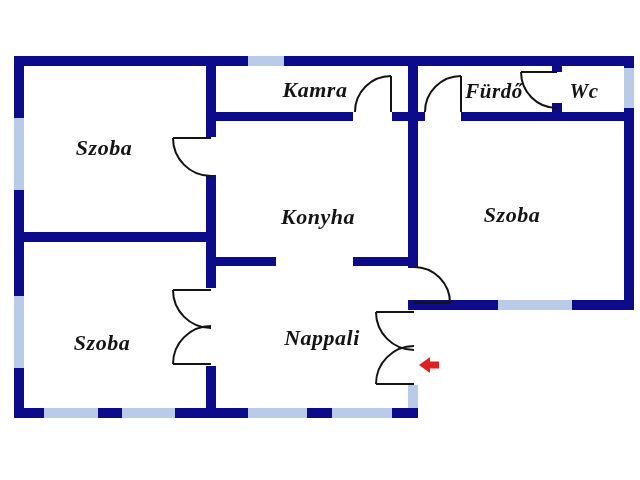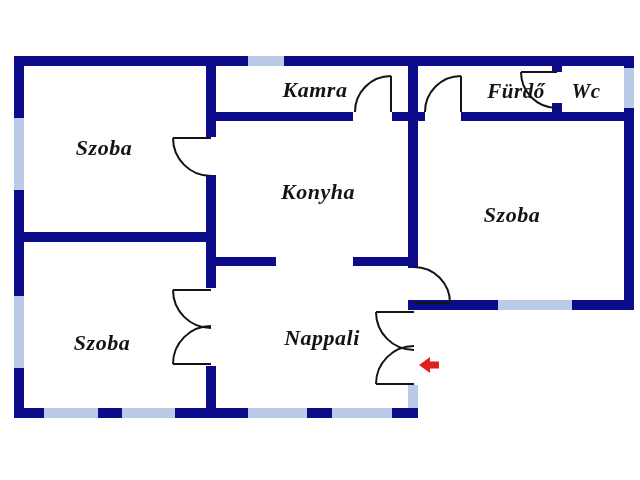--- a/index.html
+++ b/index.html
@@ -23,21 +23,21 @@
   .room-label{
     position:absolute;
     transform:translate(-50%,-50%);
     font-weight:bold;
     font-style:italic;
     font-size:22px;
     color:var(--text);
     white-space:nowrap;
     letter-spacing:0.5px;
   }
-  .room-label.small{font-size:21px;margin-left:22px;}
+  .room-label.small{font-size:21px;}
   svg#overlay{position:absolute;left:0;top:0;pointer-events:none;}
   .doorline{stroke:var(--door);stroke-width:2;fill:none;}
   .arrowshape{fill:var(--arrow);stroke:none;}
 </style>
 </head>
 <body>
 
 <div id="plan">
 
   <div class="w" style="left:14px;top:56px;width:234px;height:10px;"></div>
@@ -130,19 +130,19 @@
       <path class="doorline" d="M414,384 L376,384"></path>
       <path class="doorline" d="M376,384 A38,38 0 0 1 414,346"></path>
     </g>
 
     <polygon class="arrowshape" points="419,365 430,357 430,361.5 439,361.5 439,368.5 430,368.5 430,373"></polygon>
   </svg>
 
   <div class="room-label" style="left:104px;top:148px;">Szoba</div>
   <div class="room-label" style="left:315px;top:90px;">Kamra</div>
   <div class="room-label small" style="left:494px;top:91px;">Fürdő</div>
-  <div class="room-label small" style="left:564px;top:91px;">Wc</div>
-  <div class="room-label" style="left:318px;top:192px;">Konyha</div>
+  <div class="room-label small" style="left:584px;top:91px;">Wc</div>
+  <div class="room-label" style="left:318px;top:217px;">Konyha</div>
   <div class="room-label" style="left:512px;top:215px;">Szoba</div>
   <div class="room-label" style="left:102px;top:343px;">Szoba</div>
   <div class="room-label" style="left:322px;top:338px;">Nappali</div>
 
 </div>
 
 </body></html>

